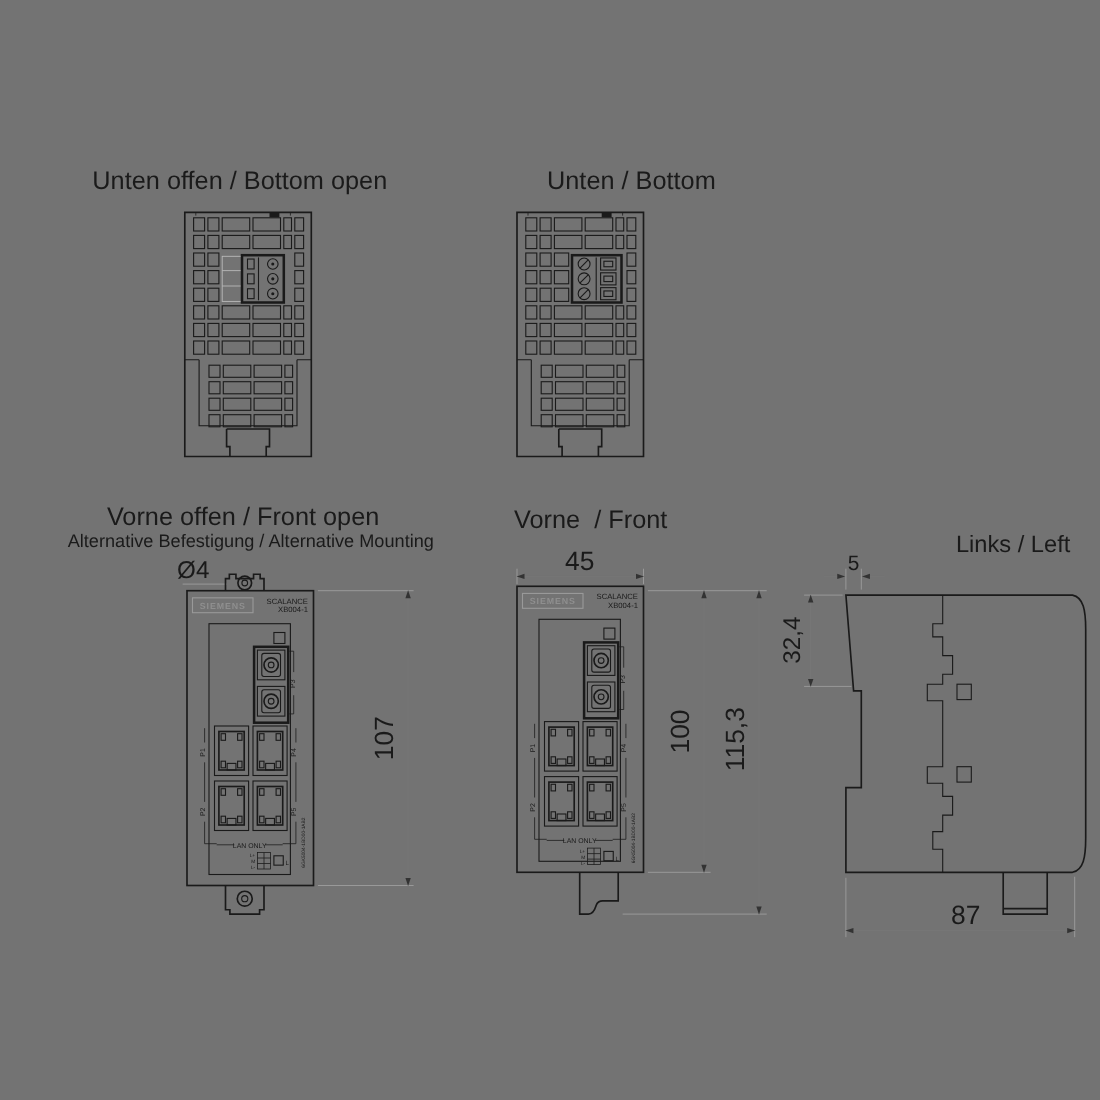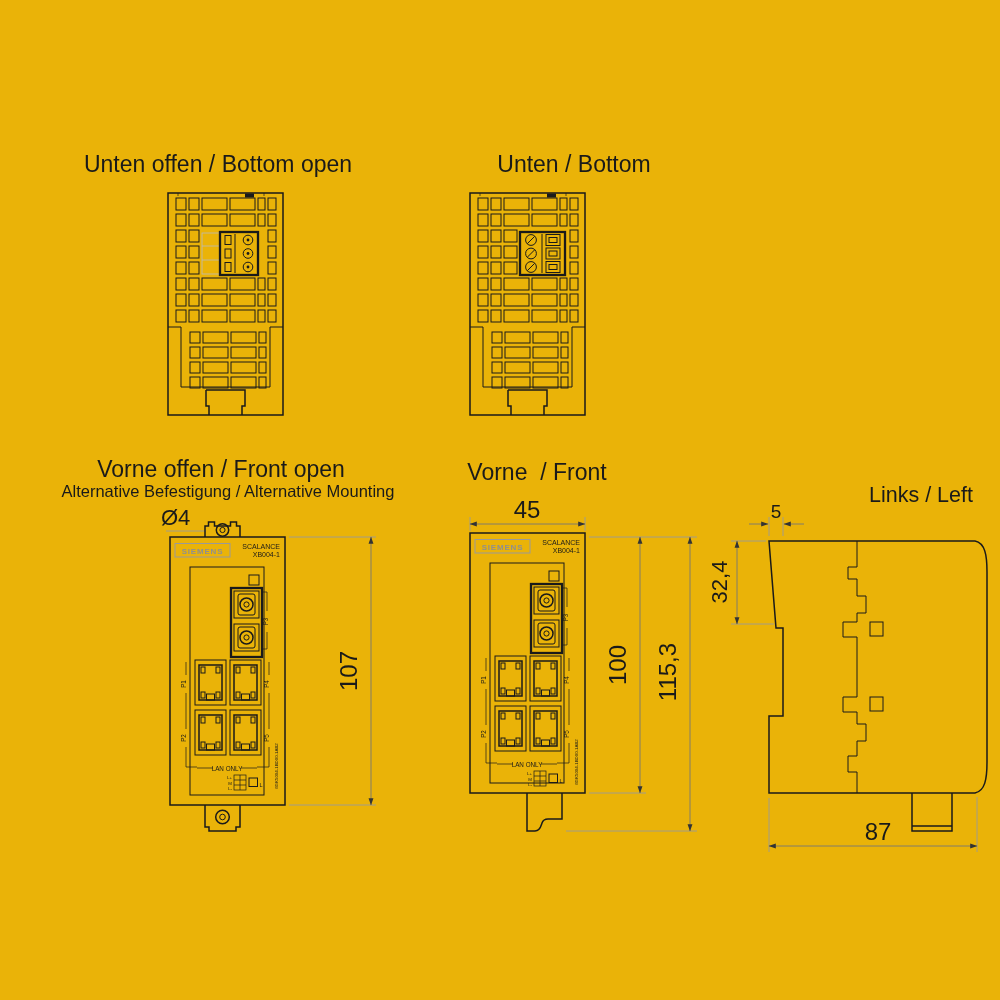--- a/index.html
+++ b/index.html
@@ -1,16 +1,16 @@
 <!DOCTYPE html>
 <html><head>
 <meta charset="utf-8">
 <style>
   html,body{margin:0;padding:0;background:#fff}
-  .canvas{position:relative;width:1000px;height:1000px;background:#eab308;overflow:hidden}
+  .canvas{position:relative;width:1000px;height:1000px;background:#737373;overflow:hidden}
   svg text{font-family:"Liberation Sans","DejaVu Sans",sans-serif;fill:#1a1a1a;white-space:pre}
   .title{font-size:23px}
   .title-sm{font-size:21.5px}
   .sub{font-size:16.5px}
   .dimtxt{font-size:24px}
   .dimmid{font-size:22px}
   .dimsm{font-size:19px}
   .logo{font-size:8px;font-weight:bold;fill:#8f8f8f;letter-spacing:.8px}
   .t7{font-size:7px}
   .t6{font-size:6.3px}

